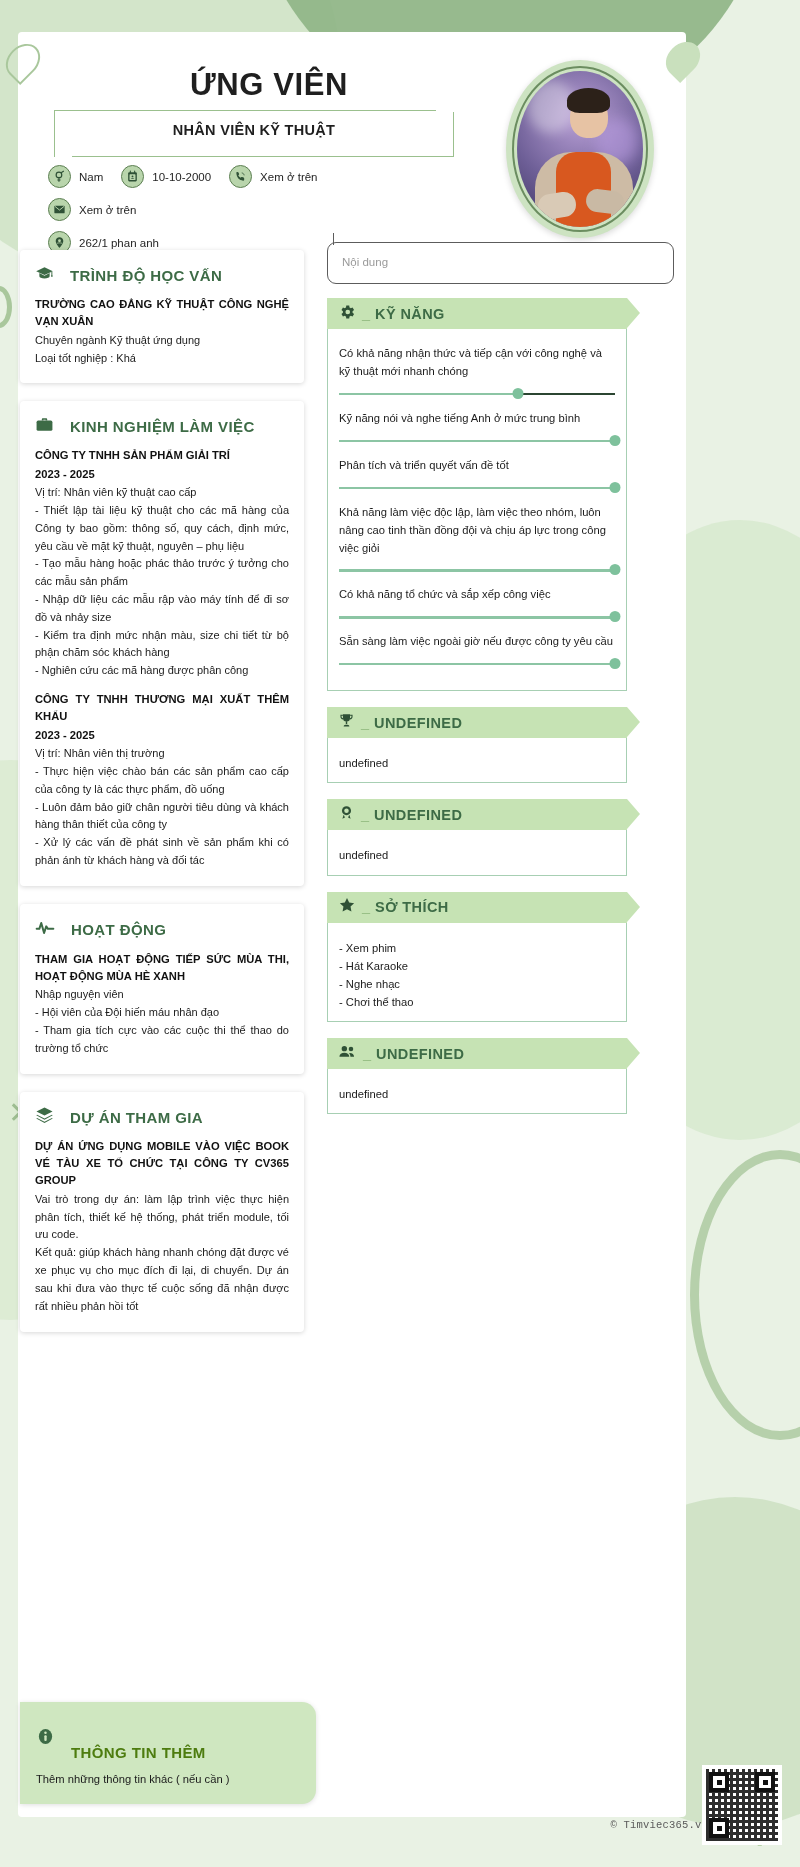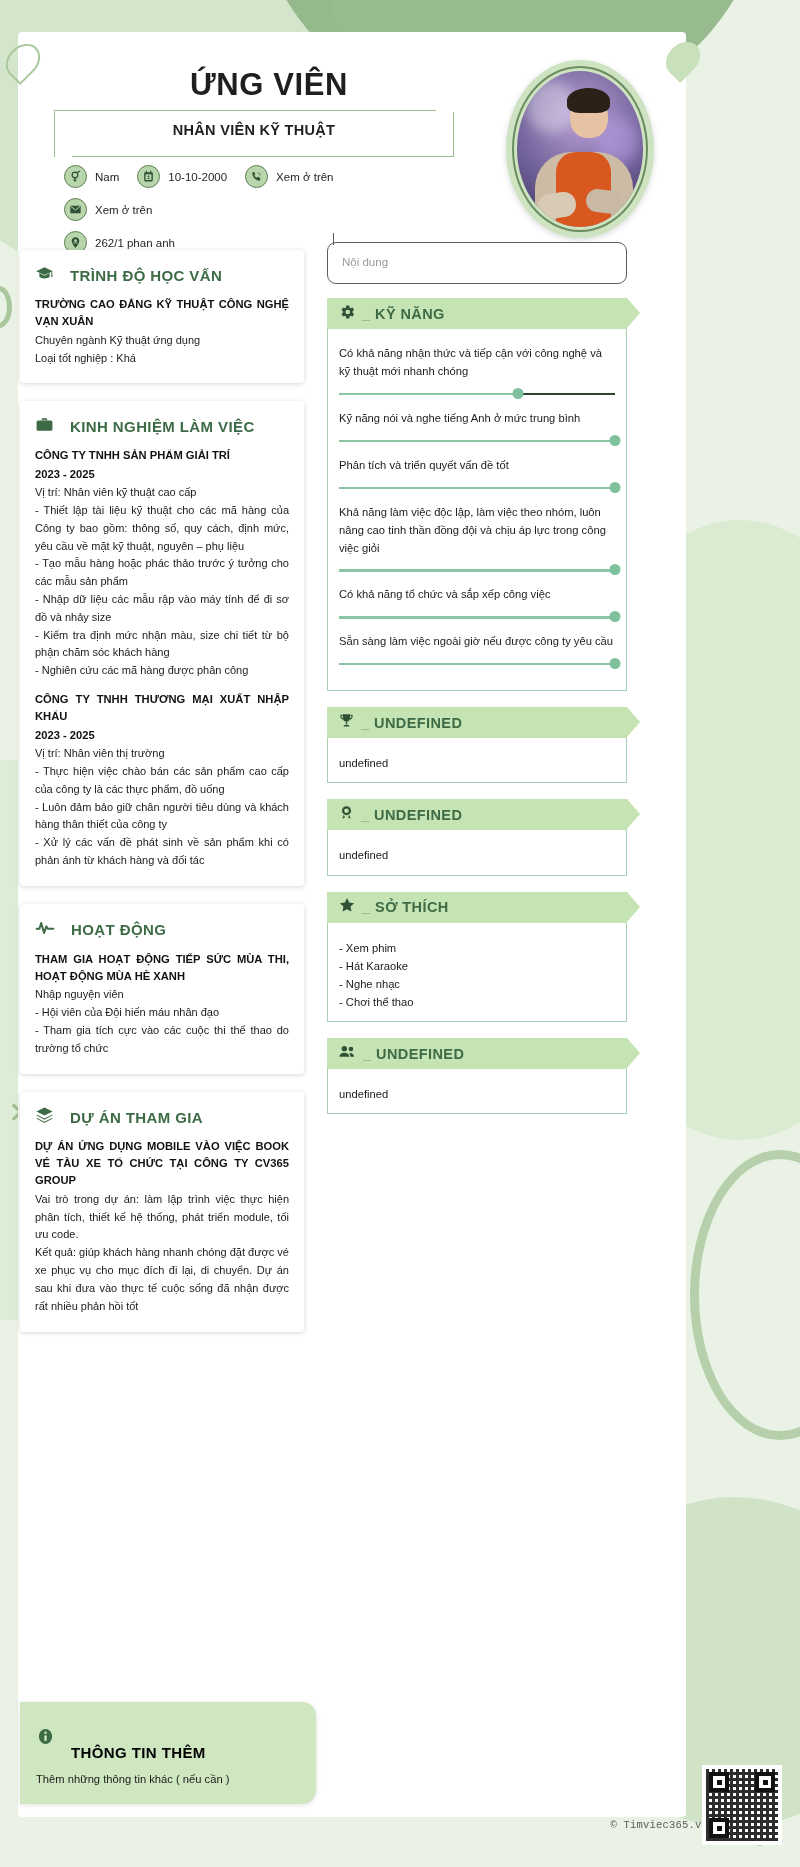--- a/index.html
+++ b/index.html
@@ -149,21 +149,21 @@
     width: 400px;
     text-align: center;
     font-size: 14.5px;
     font-weight: 700;
     color: #1f1f1f;
     letter-spacing: .3px;
   }
 
   .contact-grid {
     position: absolute;
-    left: 46px; top: 133px;
+    left: 30px; top: 133px;
     width: 430px;
   }
   .contact-row {
     display: flex;
     align-items: center;
     margin-bottom: 10px;
   }
   .contact-item {
     display: flex;
     align-items: center;
@@ -321,21 +321,21 @@
     color: #1b1b1b;
     line-height: 1.62;
     text-align: justify;
   }
   .sub.j { text-align: justify; }
   .gap { height: 11px; }
 
   
   .note-box {
     position: relative;
-    width: 300px;
+    width: 347px;
     height: 42px;
     border: 1.2px solid #5c5c5c;
     border-radius: 9px;
     background: #fff;
     margin-bottom: 14px;
   }
   .note-box .ph {
     position: absolute;
     left: 14px; top: 13px;
     font-size: 11.5px;
@@ -427,21 +427,21 @@
   
   .info-box {
     position: absolute;
     left: 20px; top: 1702px;
     width: 296px;
     background: #cfe7c0;
     border-radius: 0 14px 14px 0;
     padding: 14px 16px 16px 16px;
     box-shadow: 0 1px 5px rgba(0,0,0,.13);
   }
-  .info-box .card-head h2 { color: #000000; margin-top: 28px; }
+  .info-box .card-head h2 { color: #4d7c0f; margin-top: 28px; }
   .info-box .sub { font-size: 11.2px; }
 
   .credit {
     position: absolute;
     right: 92px; bottom: 36px;
     font-family: "Liberation Mono", monospace;
     font-size: 10.5px;
     color: #5b5b5b;
     letter-spacing: .2px;
   }
@@ -622,21 +622,21 @@
         <div class="sub j">- Thiết lập tài liệu kỹ thuật cho các mã hàng của Công ty bao gồm: thông số, quy cách, định mức, yêu cầu về mặt kỹ thuật, nguyên – phụ liệu</div>
         <div class="sub j">- Tạo mẫu hàng hoặc phác thảo trước ý tưởng cho các mẫu sản phẩm</div>
         <div class="sub j">- Nhập dữ liệu các mẫu rập vào máy tính để đi sơ đồ và nhảy size</div>
         <div class="sub j">- Kiểm tra định mức nhận màu, size chi tiết từ bộ phận chăm sóc khách hàng</div>
         <div class="sub j">- Nghiên cứu các mã hàng được phân công</div>
       </div>
 
       <div class="gap"></div>
 
       <div>
-        <div class="lead">CÔNG TY TNHH THƯƠNG MẠI XUẤT NHẬP KHẨU</div>
+        <div class="lead">CÔNG TY TNHH THƯƠNG MẠI XUẤT THÊM KHẨU</div>
         <div class="lead">2023 - 2025</div>
         <div class="sub">Vị trí: Nhân viên thị trường</div>
         <div class="sub j">- Thực hiện việc chào bán các sản phẩm cao cấp của công ty là các thực phẩm, đồ uống</div>
         <div class="sub j">- Luôn đảm bảo giữ chân người tiêu dùng và khách hàng thân thiết của công ty</div>
         <div class="sub j">- Xử lý các vấn đề phát sinh về sản phẩm khi có phản ánh từ khách hàng và đối tác</div>
       </div>
     </div>
 
     <div class="card">
       <div class="card-head">

